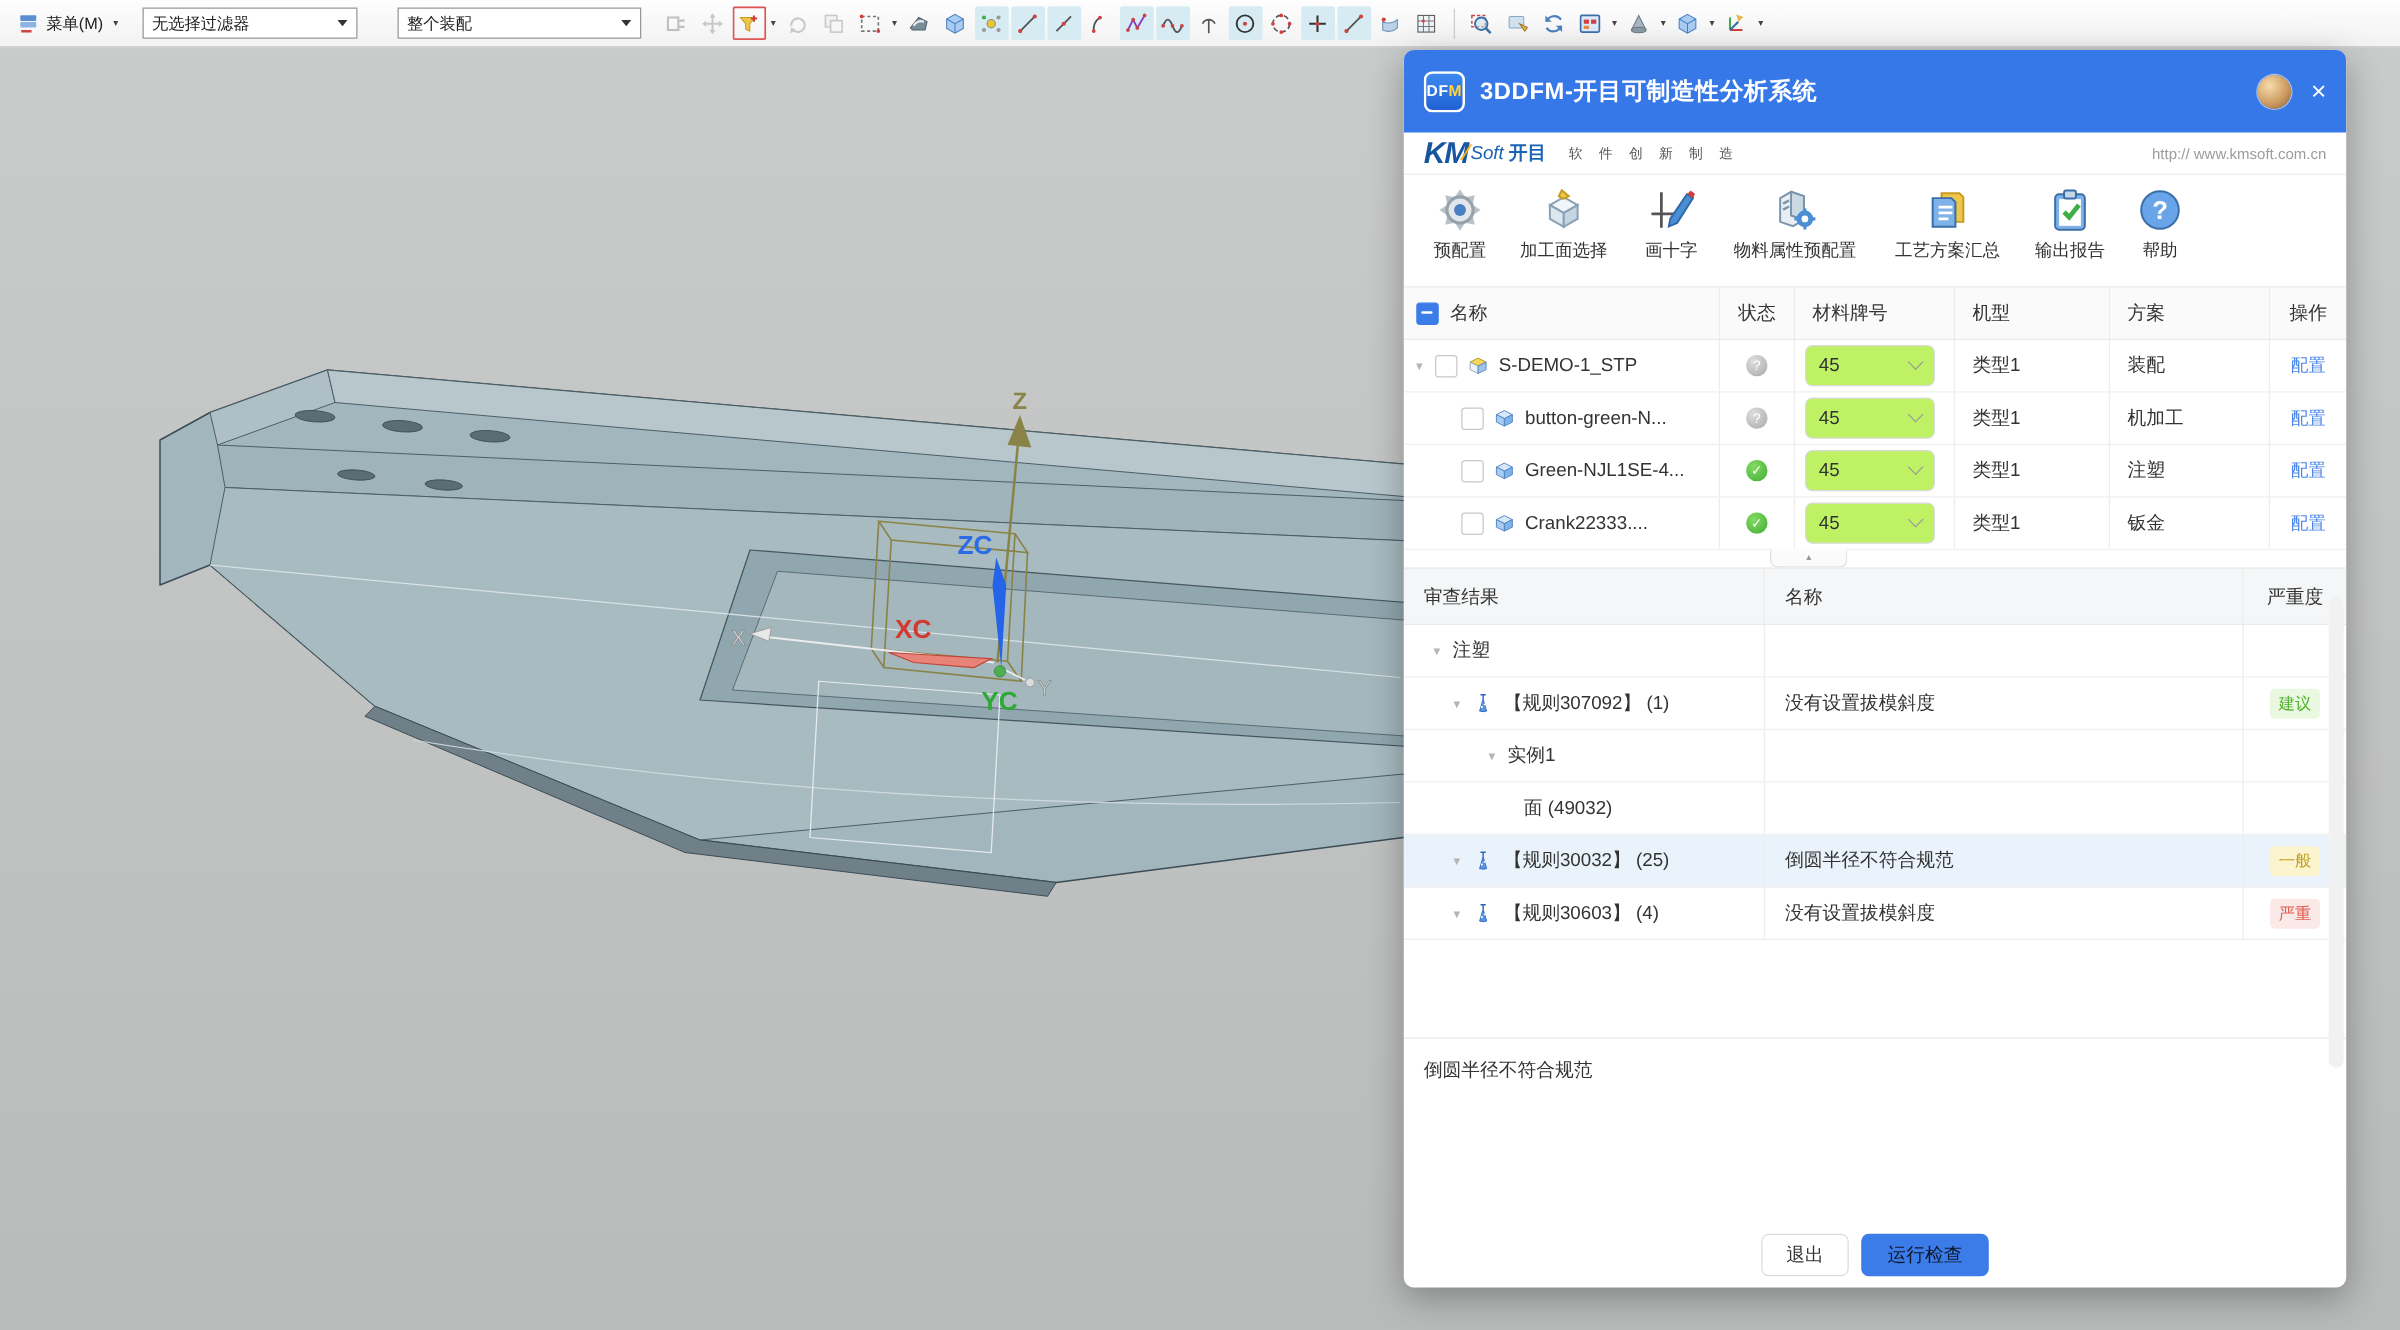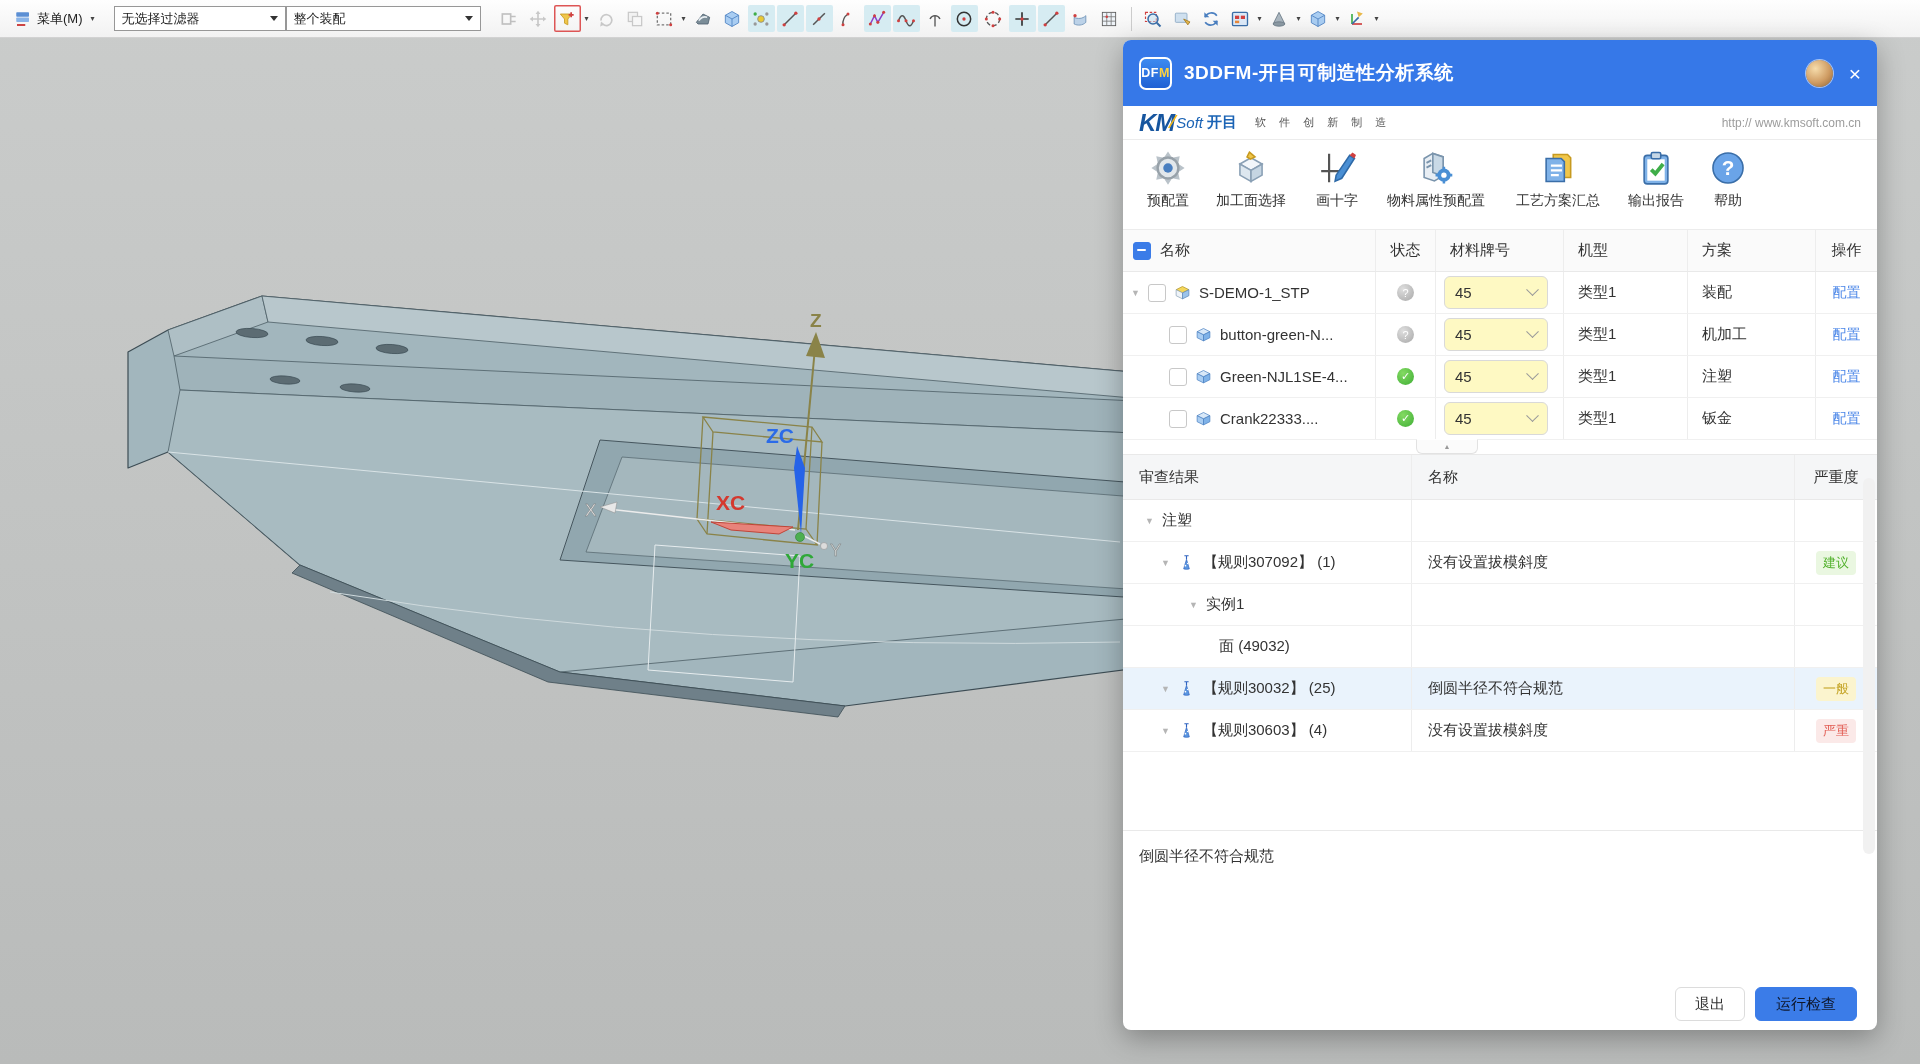--- a/index.html
+++ b/index.html
@@ -7,21 +7,21 @@
   #stage{position:relative;width:1920px;height:1064px;overflow:hidden;background:#c3c5c4;}
 
   
   .toolbar{position:absolute;top:0;left:0;width:1920px;height:38px;background:linear-gradient(#fefefe,#f2f2f2);
     border-bottom:1px solid #d2d2d2;display:flex;align-items:center;padding:0 8px;box-sizing:border-box;z-index:5;}
   .menu-btn{display:flex;align-items:center;gap:5px;font-size:13px;color:#222;padding:0 6px;cursor:default;}
   .menu-btn .app-ic{width:18px;height:18px;}
   .caret-txt{font-size:8px;color:#444;margin:0 3px;}
   .tb-select{width:172px;height:25px;border:1px solid #979797;background:#fff;display:flex;align-items:center;
     font-size:13px;color:#222;padding:0 7px;box-sizing:border-box;margin-left:10px;}
-  .tb-select.w2{width:195px;margin-left:0;align-items:center;}
+  .tb-select.w2{width:195px;margin-left:32px;align-items:center;}
   .tb-select .dd{margin-left:auto;width:0;height:0;border-left:4px solid transparent;border-right:4px solid transparent;border-top:5px solid #333;}
   .ti{width:27px;height:27px;display:flex;align-items:center;justify-content:center;border-radius:2px;margin:0 1px;flex:none;}
   .ti svg{width:20px;height:20px;display:block;}
   .ti.hl{background:#d6ecf2;}
   .ti.dim{opacity:.5;filter:grayscale(.9);}
   .ti.redb{box-shadow:inset 0 0 0 1.5px #dd5555;}
   .tsep{width:1px;height:24px;background:#cccccc;margin:0 7px;flex:none;}
   .tb-gap{width:14px;flex:none;}
 
   
@@ -66,21 +66,21 @@
   .pt-head .c-mat,.pt-head .c-mach,.pt-head .c-plan{padding-left:14px;}
   .cb{width:16px;height:16px;border:1px solid #c8c8c8;border-radius:3px;background:#fff;flex:none;}
   .cb.ind{background:#3b7ce8;border-color:#3b7ce8;position:relative;}
   .cb.ind::after{content:"";position:absolute;left:3px;top:6.5px;width:9px;height:2.2px;background:#fff;border-radius:1px;}
   .tree-caret{font-size:9px;color:#b5b5b5;flex:none;}
   .pt-ic{width:17px;height:17px;flex:none;}
   .st{width:17px;height:17px;border-radius:50%;display:flex;align-items:center;justify-content:center;color:#fff;font-size:11px;}
   .st-unknown{background:radial-gradient(circle at 35% 30%,#dedede,#a8a8a8);}
   .st-ok{background:radial-gradient(circle at 35% 30%,#83da62,#3fae35);}
   .mat-sel{width:104px;height:33px;border:1px solid #d9d9d9;border-radius:6px;display:flex;align-items:center;
-    margin-left:8px;padding:0 10px;box-sizing:border-box;background:#fef9c3;}
+    margin-left:8px;padding:0 10px;box-sizing:border-box;background:#bef264;}
   .mat-sel .chev{margin-left:auto;width:8px;height:8px;border-right:1.6px solid #9a9a9a;border-bottom:1.6px solid #9a9a9a;transform:rotate(45deg) translate(-2px,-2px);}
   .link{color:#4a86e8;font-size:14px;cursor:default;}
   .pt-collapse{height:14px;flex:none;position:relative;}
   .pc-handle{position:absolute;left:293px;top:-1px;width:60px;height:13px;background:#fbfbfb;border:1px solid #e2e2e2;border-top:1px solid #fff;
     border-radius:0 0 6px 6px;display:flex;align-items:center;justify-content:center;font-size:7px;color:#999;}
 
   
   .p-tabs{height:42px;flex:none;display:flex;align-items:center;padding:0 16px;gap:34px;}
   .tab{font-size:15px;color:#555;padding:9px 2px 7px;border-bottom:3px solid transparent;cursor:default;}
   .tab.active{color:#222;font-weight:bold;border-bottom-color:#3678e8;}
@@ -99,21 +99,21 @@
   .badge{min-width:40px;height:24px;padding:0 7px;border-radius:4px;font-size:13px;display:inline-flex;align-items:center;justify-content:center;box-sizing:border-box;}
   .sev-suggest{background:#eaf7e1;color:#50b02a;}
   .sev-normal{background:#fbf4ce;color:#c2a01e;}
   .sev-severe{background:#fbe9e8;color:#e25b52;}
   .rt-spacer{height:78px;flex:none;}
   .res-gutter{position:absolute;right:2px;top:438px;width:12px;height:376px;background:#f1f1f1;border-radius:6px;}
 
   
   .p-bottom{border-top:1px solid #e9e9e9;flex:1;display:flex;flex-direction:column;}
   .p-msg{padding:16px 16px 0;font-size:15px;color:#333;}
-  .p-foot{margin-top:auto;display:flex;justify-content:flex-end;align-items:center;gap:10px;padding:0 20px 9px;}
+  .p-foot{margin-top:auto;display:flex;justify-content:center;align-items:center;gap:10px;padding:0 20px 9px;}
   .btn{height:34px;border-radius:6px;font-size:15px;display:flex;align-items:center;justify-content:center;box-sizing:border-box;cursor:default;}
   .btn-exit{width:70px;background:#fff;border:1px solid #dcdcdc;color:#333;}
   .btn-run{min-width:102px;padding:0 18px;background:#3b7ce8;color:#0f172a;border:1px solid #3b7ce8;}
 </style>
 </head>
 <body>
 
 <svg width="0" height="0" style="position:absolute">
   <defs>
     <symbol id="i-appmenu" viewBox="0 0 24 24">

